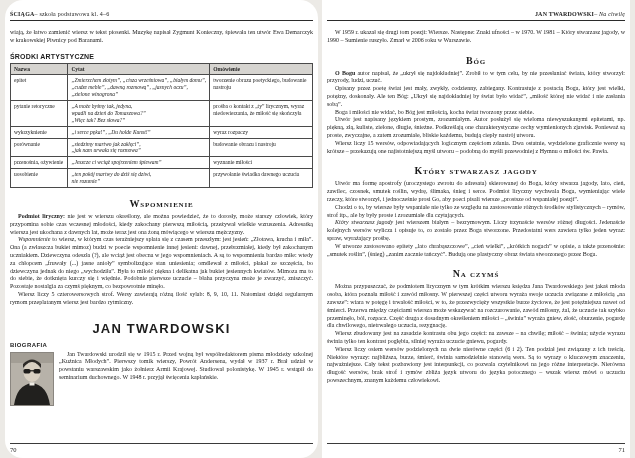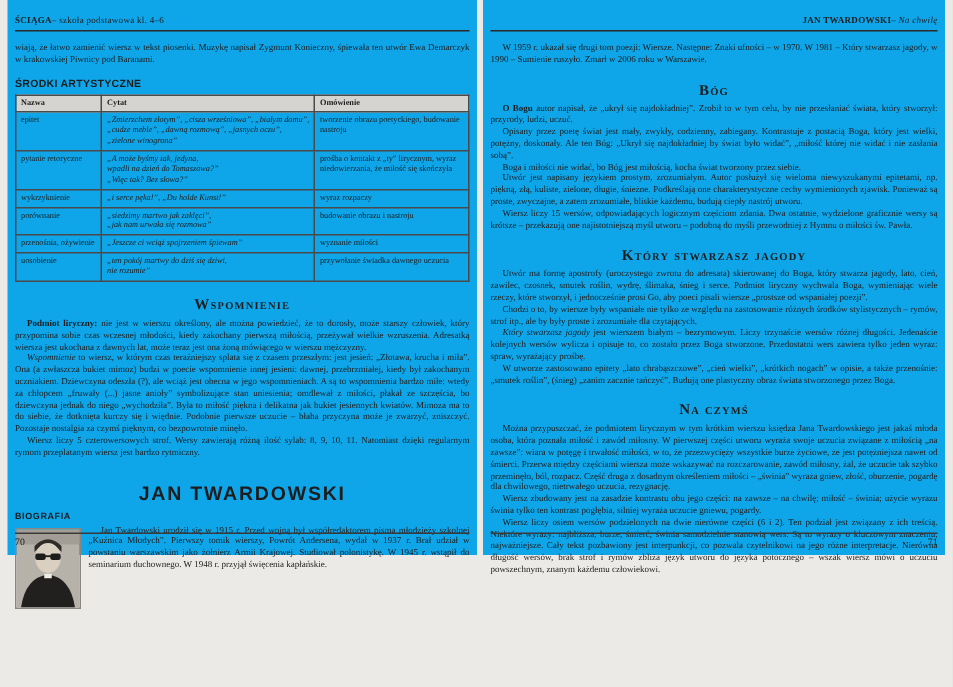--- a/index.html
+++ b/index.html
@@ -4,24 +4,24 @@
 <style>
   html,body{margin:0;padding:0;}
   body{
     width:635px;height:458px;overflow:hidden;
     background:#dedbd6;
     font-family:"Liberation Serif", serif;
     color:#1c1c1c;
   }
   .spread{position:relative;width:635px;height:458px;background:#eceae6;}
   .page{
-    position:absolute;top:0;height:370px;background:#0ea5e9;
+    position:absolute;top:0;height:458px;background:#ffffff;
     box-sizing:border-box;padding:0 5px;
   }
-  .page-left{left:5px;width:313px;}
+  .page-left{left:5px;width:313px;border-radius:18px;}
   .page-right{left:322px;width:308px;}
   .running-head{
     padding-top:11px;padding-bottom:3px;border-bottom:1px solid #2b2b2b;
     font-size:6px;letter-spacing:0.2px;display:flex;
   }
   .running-head.right{justify-content:flex-end;}
   .rh-bold{font-weight:bold;}
   .rh-italic{font-style:italic;}
   .para{
     margin:0;font-size:6px;line-height:1.3;text-align:justify;

